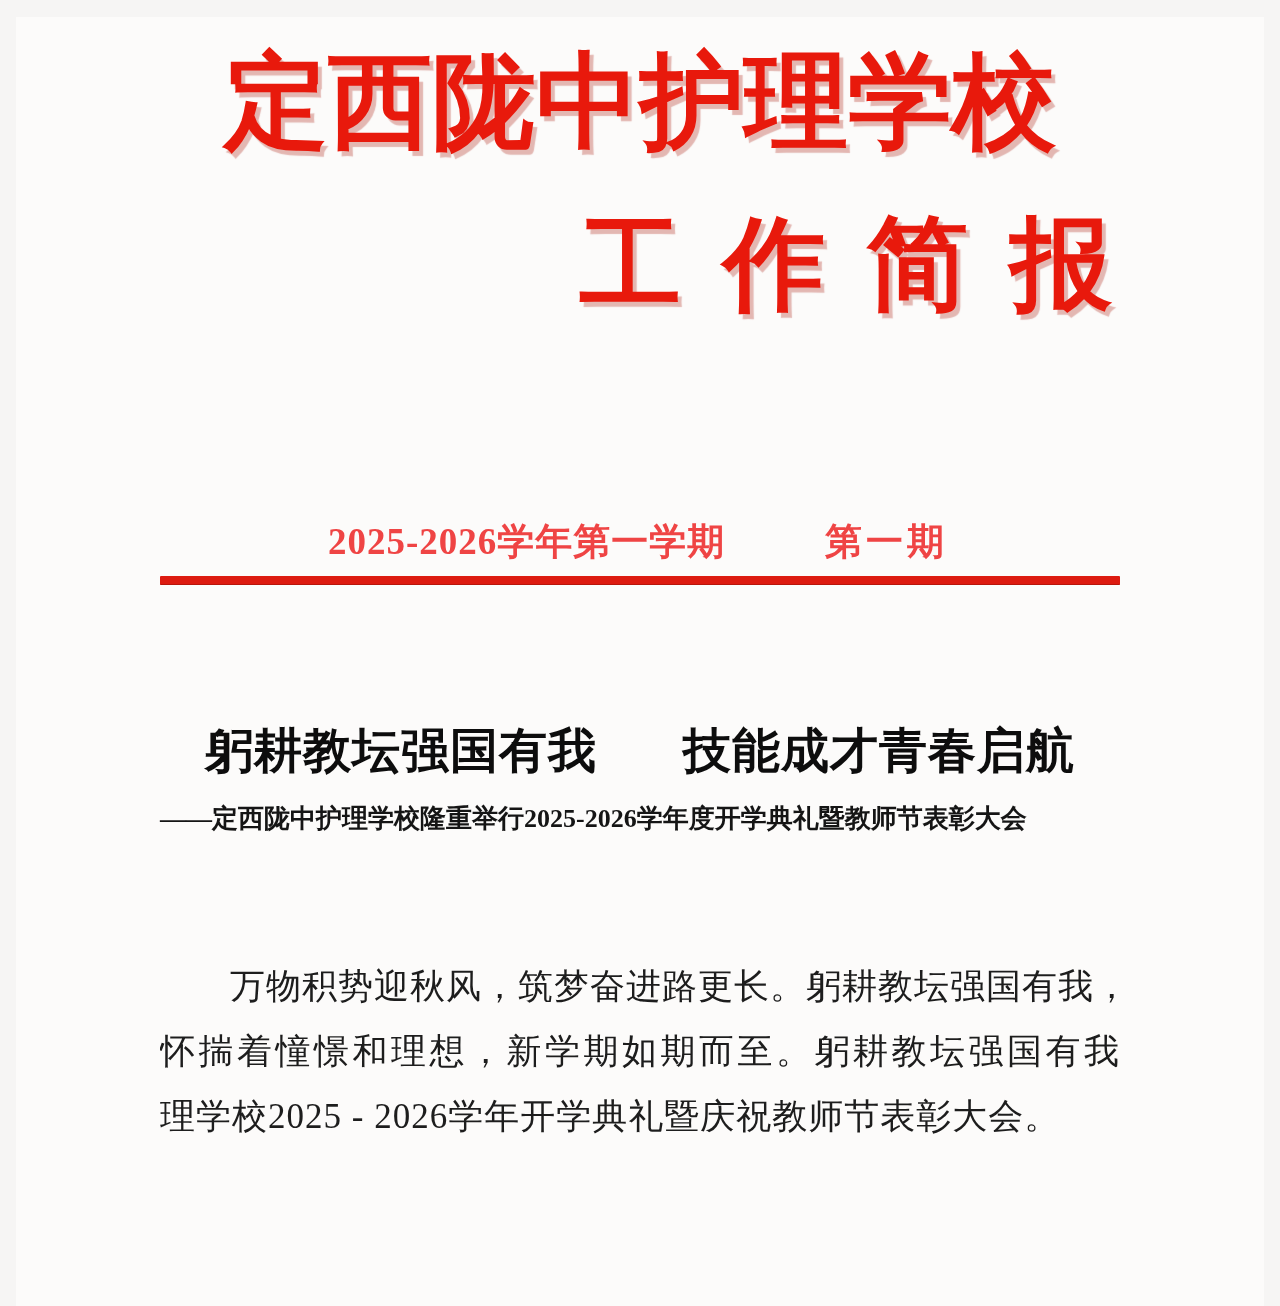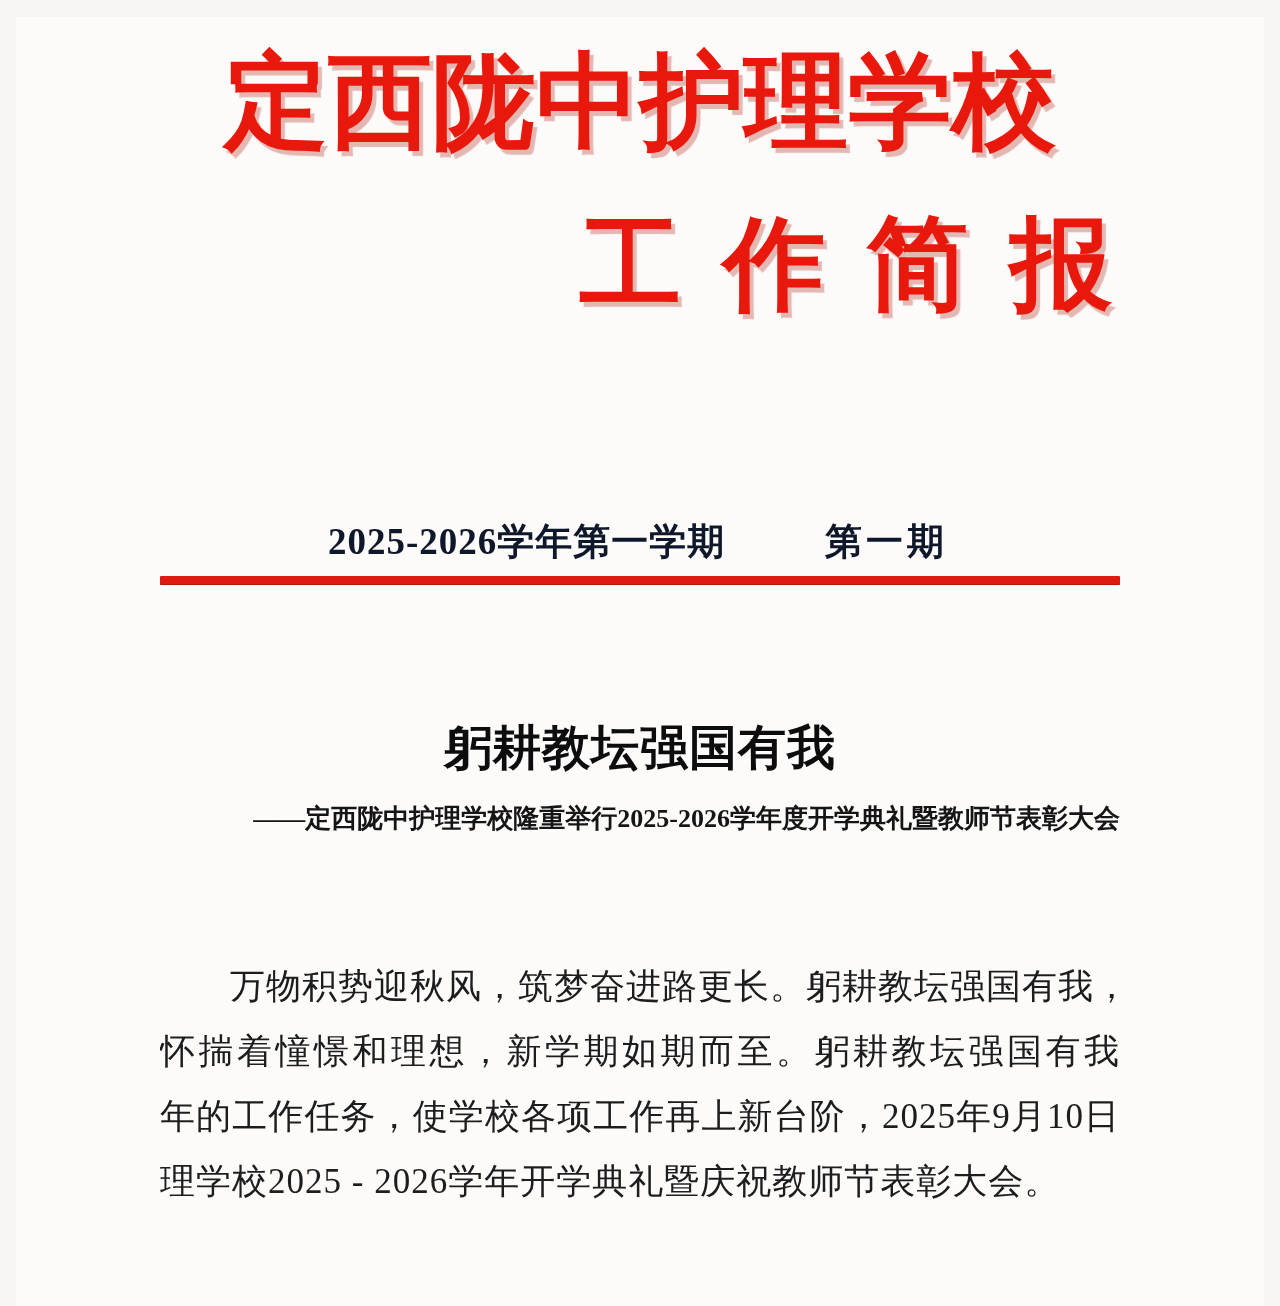--- a/index.html
+++ b/index.html
@@ -42,51 +42,51 @@
   }
   
   .term-row {
     display: flex;
     justify-content: space-between;
     align-items: baseline;
     margin-top: 192px;
     padding-left: 168px;
     padding-right: 172px;
     font-weight: 700;
-    color: #0f172a;
+    color: #ef4444;
   }
   .term-label { font-size: 37px; letter-spacing: 1px; white-space: nowrap; }
   .issue-label { font-size: 37px; letter-spacing: 4px; white-space: nowrap; }
   
   .red-rule {
     margin-top: 9px;
     width: 960px;
     height: 9px;
     background: #dd1b10;
     border-bottom: 1px solid #b8150b;
     border-radius: 1px;
   }
   
   .headline {
     display: flex;
     justify-content: center;
     align-items: baseline;
     gap: 86px;
     margin-top: 136px;
-    font-family: Liberation Mono, monospace;
+    font-family: Liberation Sans, sans-serif;
     font-size: 48px;
     line-height: 60px;
     font-weight: 900;
     color: #0d0d0d;
     letter-spacing: 1px;
     white-space: nowrap;
   }
   .subtitle {
     margin-top: 20px;
-    text-align: right;
+    text-align: left;
     font-size: 26px;
     line-height: 36px;
     font-weight: 600;
     color: #151515;
     white-space: nowrap;
   }
   
   .body-text {
     margin-top: 122px;
     color: #1d1d1d;
@@ -117,25 +117,25 @@
 
     <div class="term-row">
       <span class="term-label">2025-2026学年第一学期</span>
       <span class="issue-label">第一期</span>
     </div>
 
     <div class="red-rule"></div>
 
     <div class="headline">
       <span>躬耕教坛强国有我</span>
+      <span>技能成才青春启航</span>
     </div>
 
     <div class="subtitle">——定西陇中护理学校隆重举行2025-2026学年度开学典礼暨教师节表彰大会</div>
 
     <div class="body-text">
       <div class="body-line first">万物积势迎秋风，筑梦奋进路更长。躬耕教坛强国有我，</div>
       <div class="body-line">怀揣着憧憬和理想，新学期如期而至。躬耕教坛强国有我</div>
-      <div class="body-line">年的工作任务，使学校各项工作再上新台阶，2025年9月10日</div>
       <div class="body-line last">理学校2025 - 2026学年开学典礼暨庆祝教师节表彰大会。</div>
     </div>
 
   </div>
 </div>
 
 </body></html>

